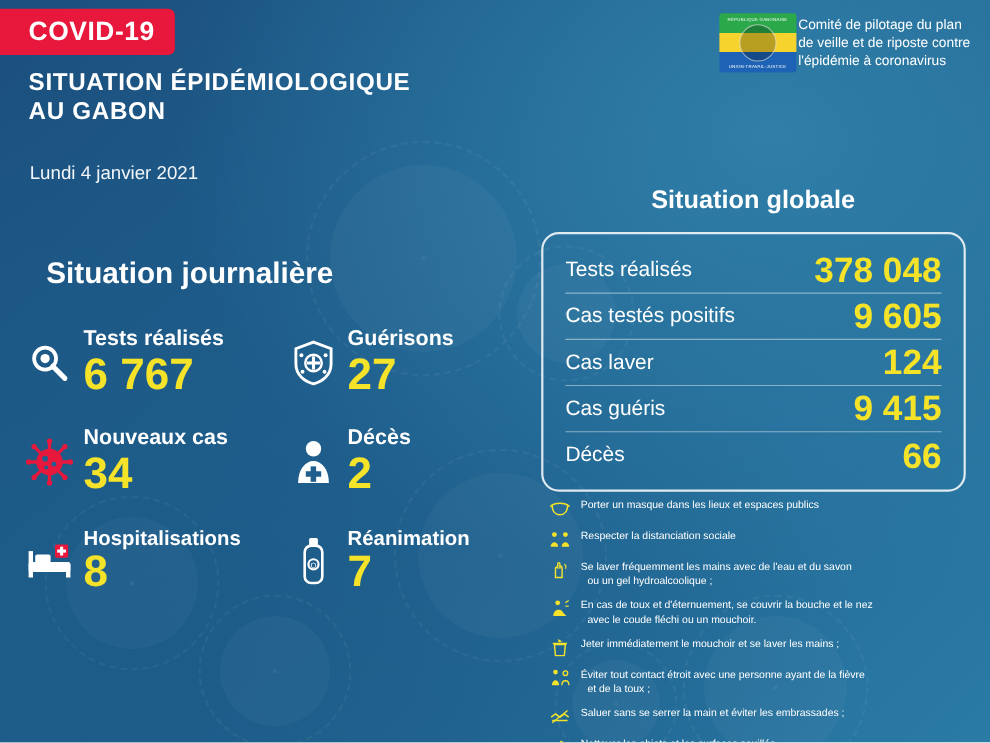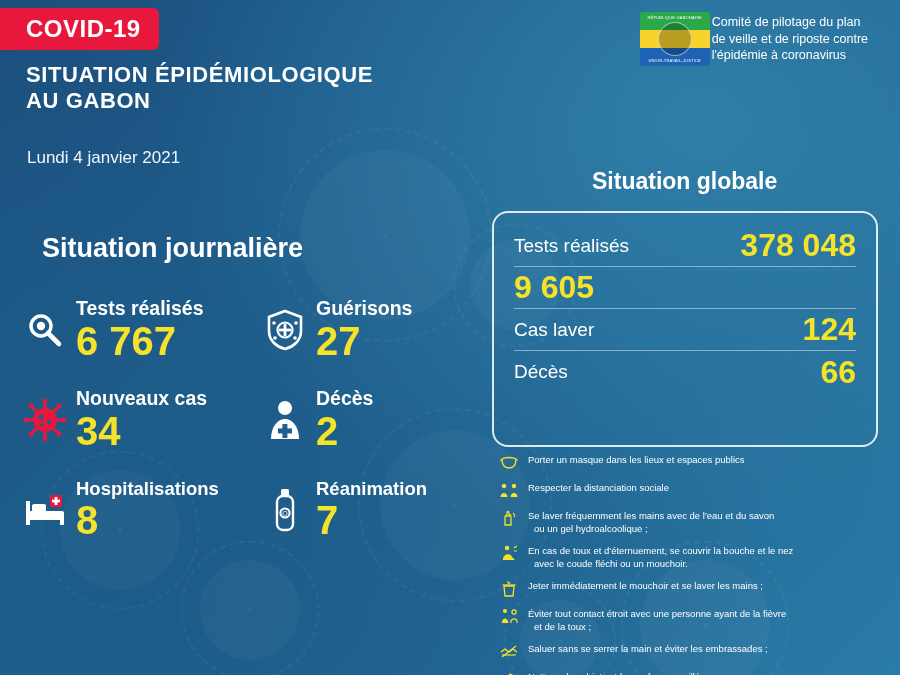--- a/index.html
+++ b/index.html
@@ -67,21 +67,21 @@
     line-height: 1.18;
   }
   .title .l2 { display: block; }
   .date {
     position: absolute; left: 27px; top: 148px;
     font-size: 17px; font-weight: normal; color: #f2f6f9;
   }
 
   
   .hdr-right {
-    position: absolute; right: 32px; top: 12px;
+    position: absolute; right: 18px; top: 12px;
     display: flex; align-items: center; gap: 2px;
   }
   .emblem {
     width: 70px; height: 54px;
     background: linear-gradient(to bottom, #2aa84a 0%, #2aa84a 33%, #f6d32d 33%, #f6d32d 66%, #1d62b5 66%, #1d62b5 100%);
     border-radius: 3px;
     position: relative;
     flex: none;
     overflow: hidden;
   }
@@ -328,25 +328,30 @@
   </div>
 
   <div class="sg-title">Situation globale</div>
 
   <div class="sg-card">
     <div class="sg-row">
       <span class="sg-lab">Tests réalisés</span>
       <span class="sg-val">378 048</span>
     </div>
     <div class="sg-row">
+      <span class="sg-lab">Cas testés positifs</span>
       <span class="sg-val">9 605</span>
     </div>
     <div class="sg-row">
       <span class="sg-lab">Cas laver</span>
       <span class="sg-val">124</span>
+    </div>
+    <div class="sg-row">
+      <span class="sg-lab">Cas guéris</span>
+      <span class="sg-val">9 415</span>
     </div>
     <div class="sg-row">
       <span class="sg-lab">Décès</span>
       <span class="sg-val">66</span>
     </div>
   </div>
 
   <div class="advice">
 
     <div class="adv-row">

